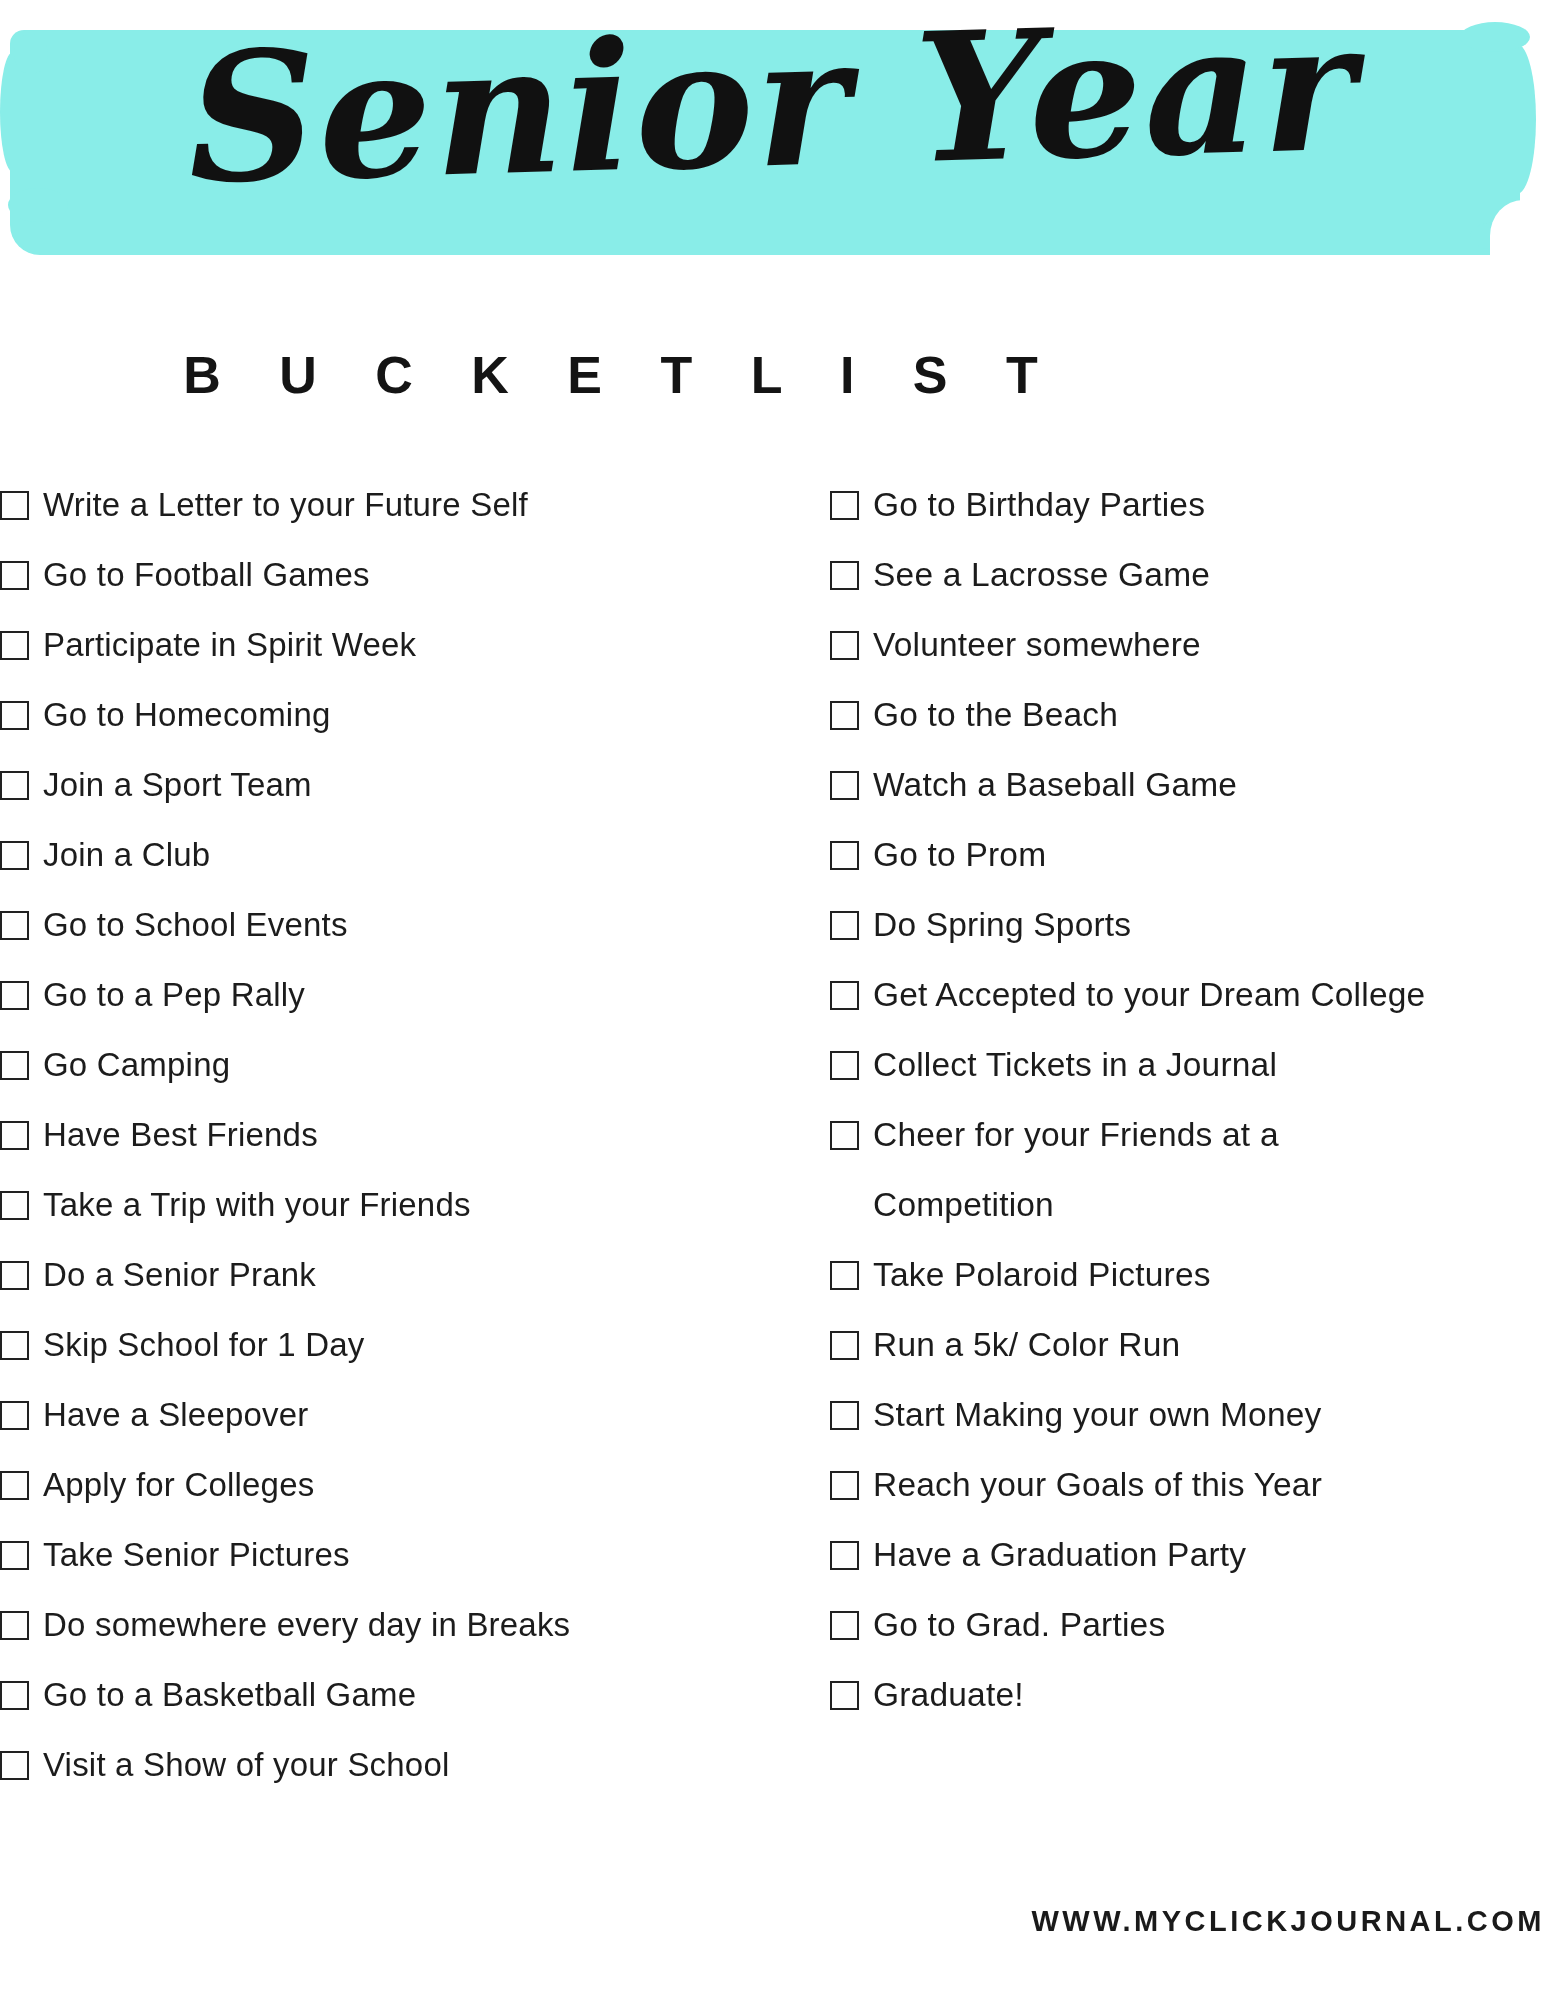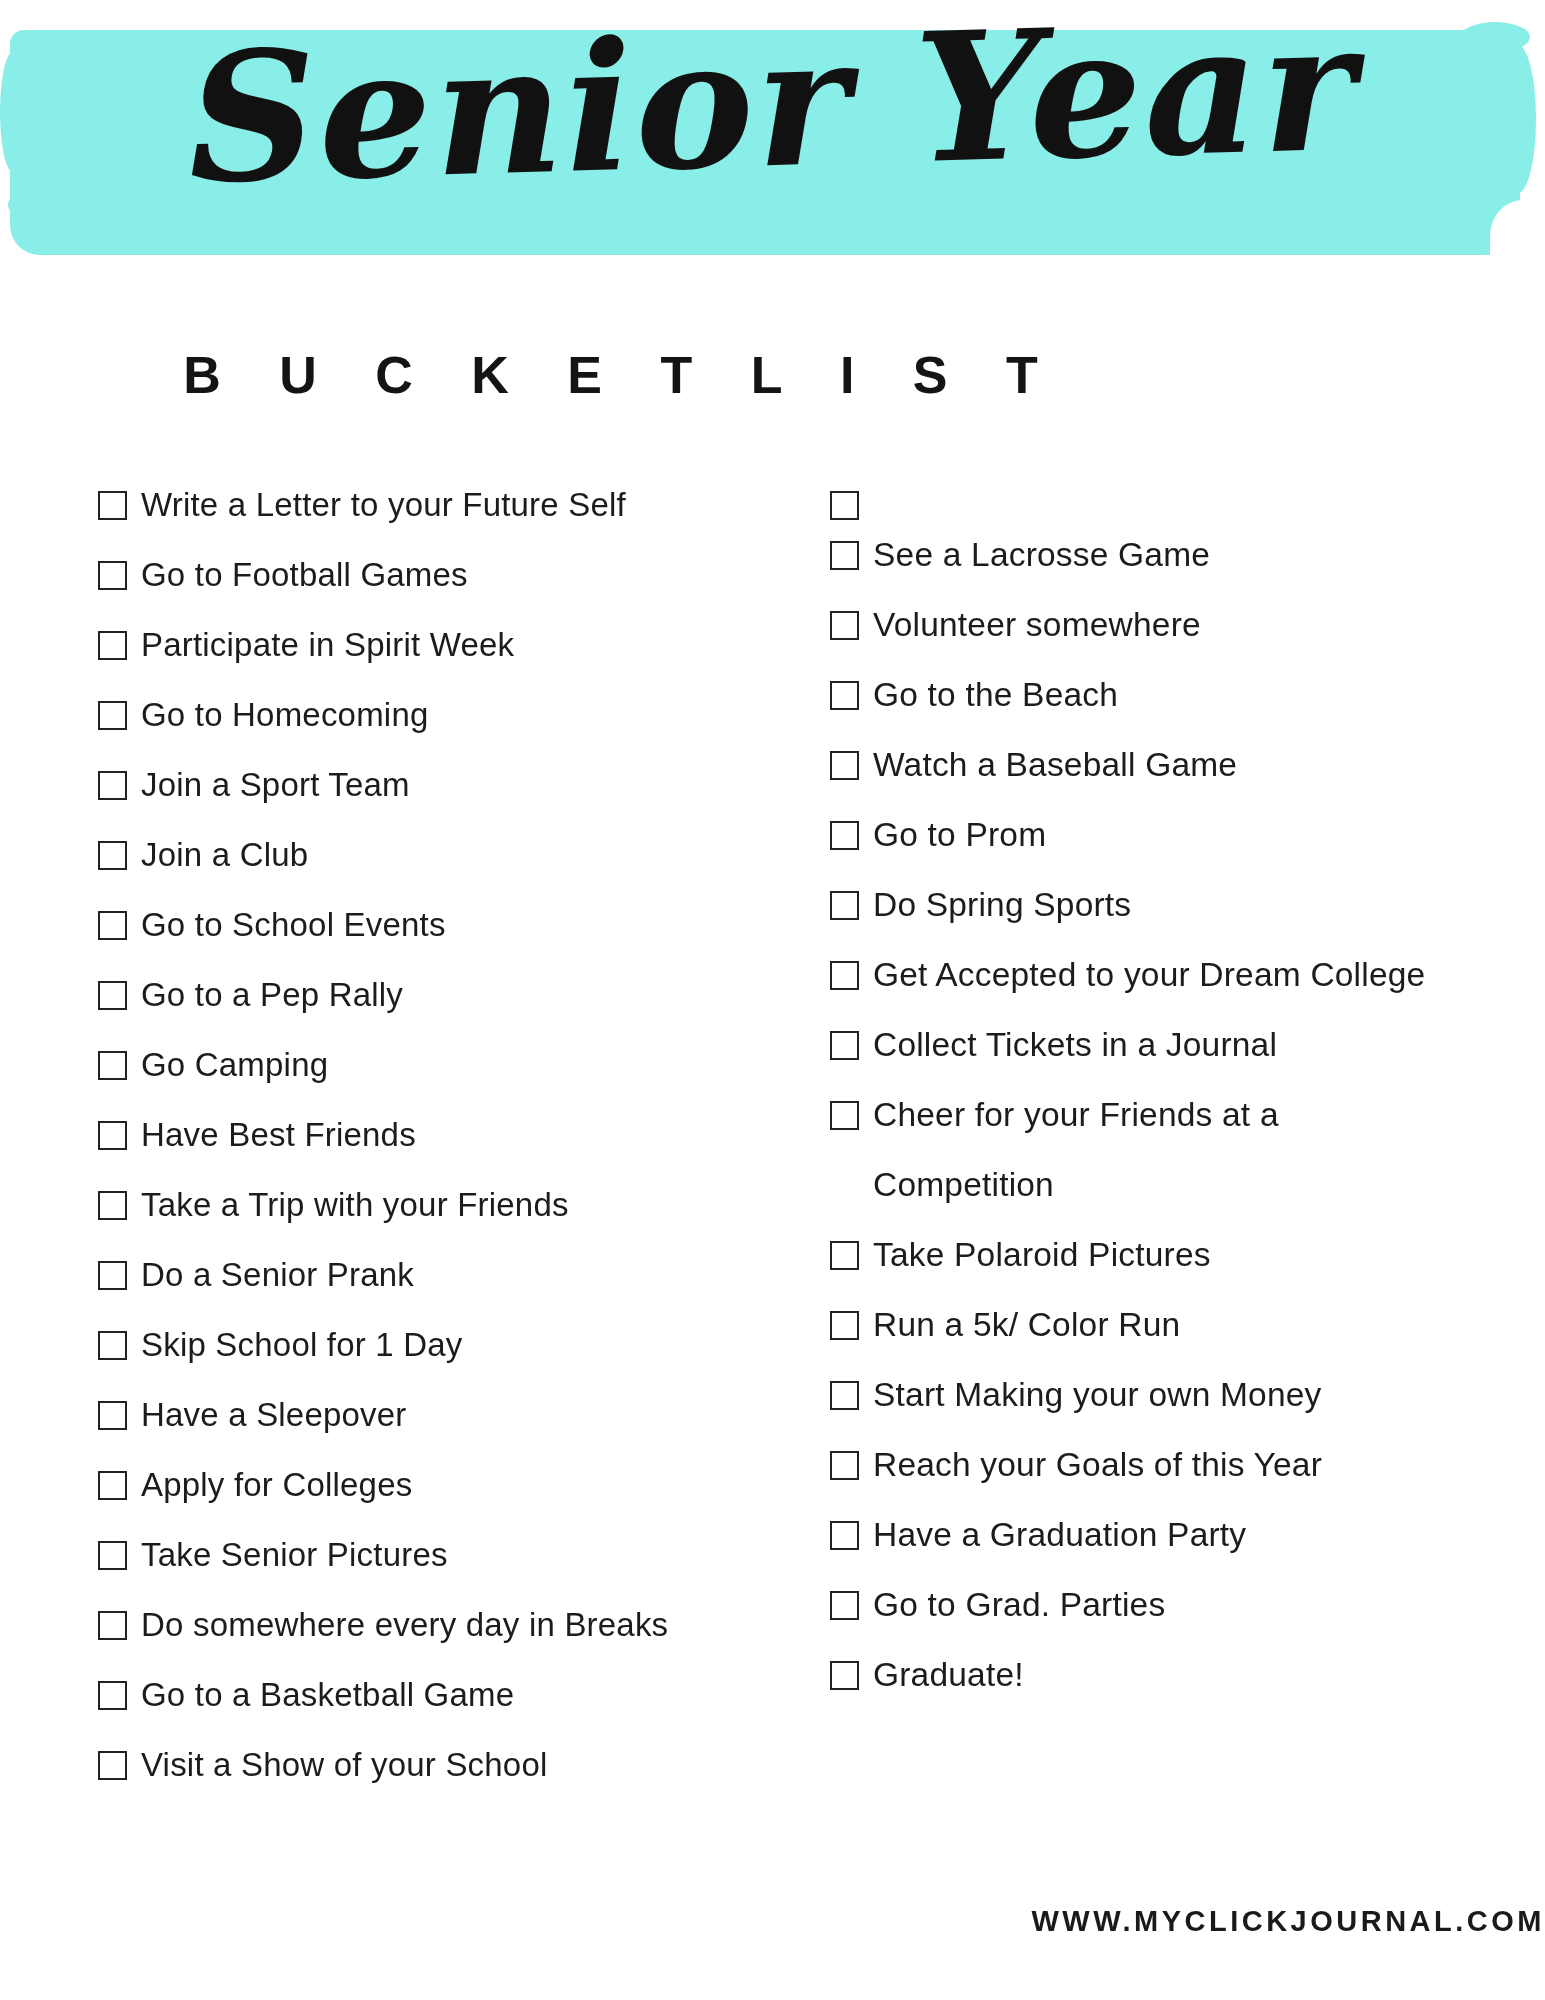--- a/index.html
+++ b/index.html
@@ -84,21 +84,21 @@
     position: absolute;
     top: 470px;
     left: 0;
     width: 1545px;
     display: flex;
     gap: 0px;
   }
   .col {
     flex: 0 0 auto;
   }
-  .col.left  { width: 780px; padding-left: 98px; box-sizing: border-box; }
+  .col.left  { width: 780px; box-sizing: border-box; }
   .col.right { width: 765px; padding-left: 50px; box-sizing: border-box; }
 
   .item {
     display: flex;
     align-items: flex-start;
     font-size: 33px;
     line-height: 70px;
     color: #1c1c1c;
     letter-spacing: 0.2px;
   }
@@ -227,20 +227,21 @@
       </div>
     <div class="item">
         <span class="checkbox"></span>
         <span class="item-label">Visit a Show of your School</span>
       </div>
   </div>
 
   <div class="col right">
     <div class="item">
         <span class="checkbox"></span>
+        <span class="item-label">Go to Birthday Parties</span>
       </div>
     <div class="item">
         <span class="checkbox"></span>
         <span class="item-label">See a Lacrosse Game</span>
       </div>
     <div class="item">
         <span class="checkbox"></span>
         <span class="item-label">Volunteer somewhere</span>
       </div>
     <div class="item">

